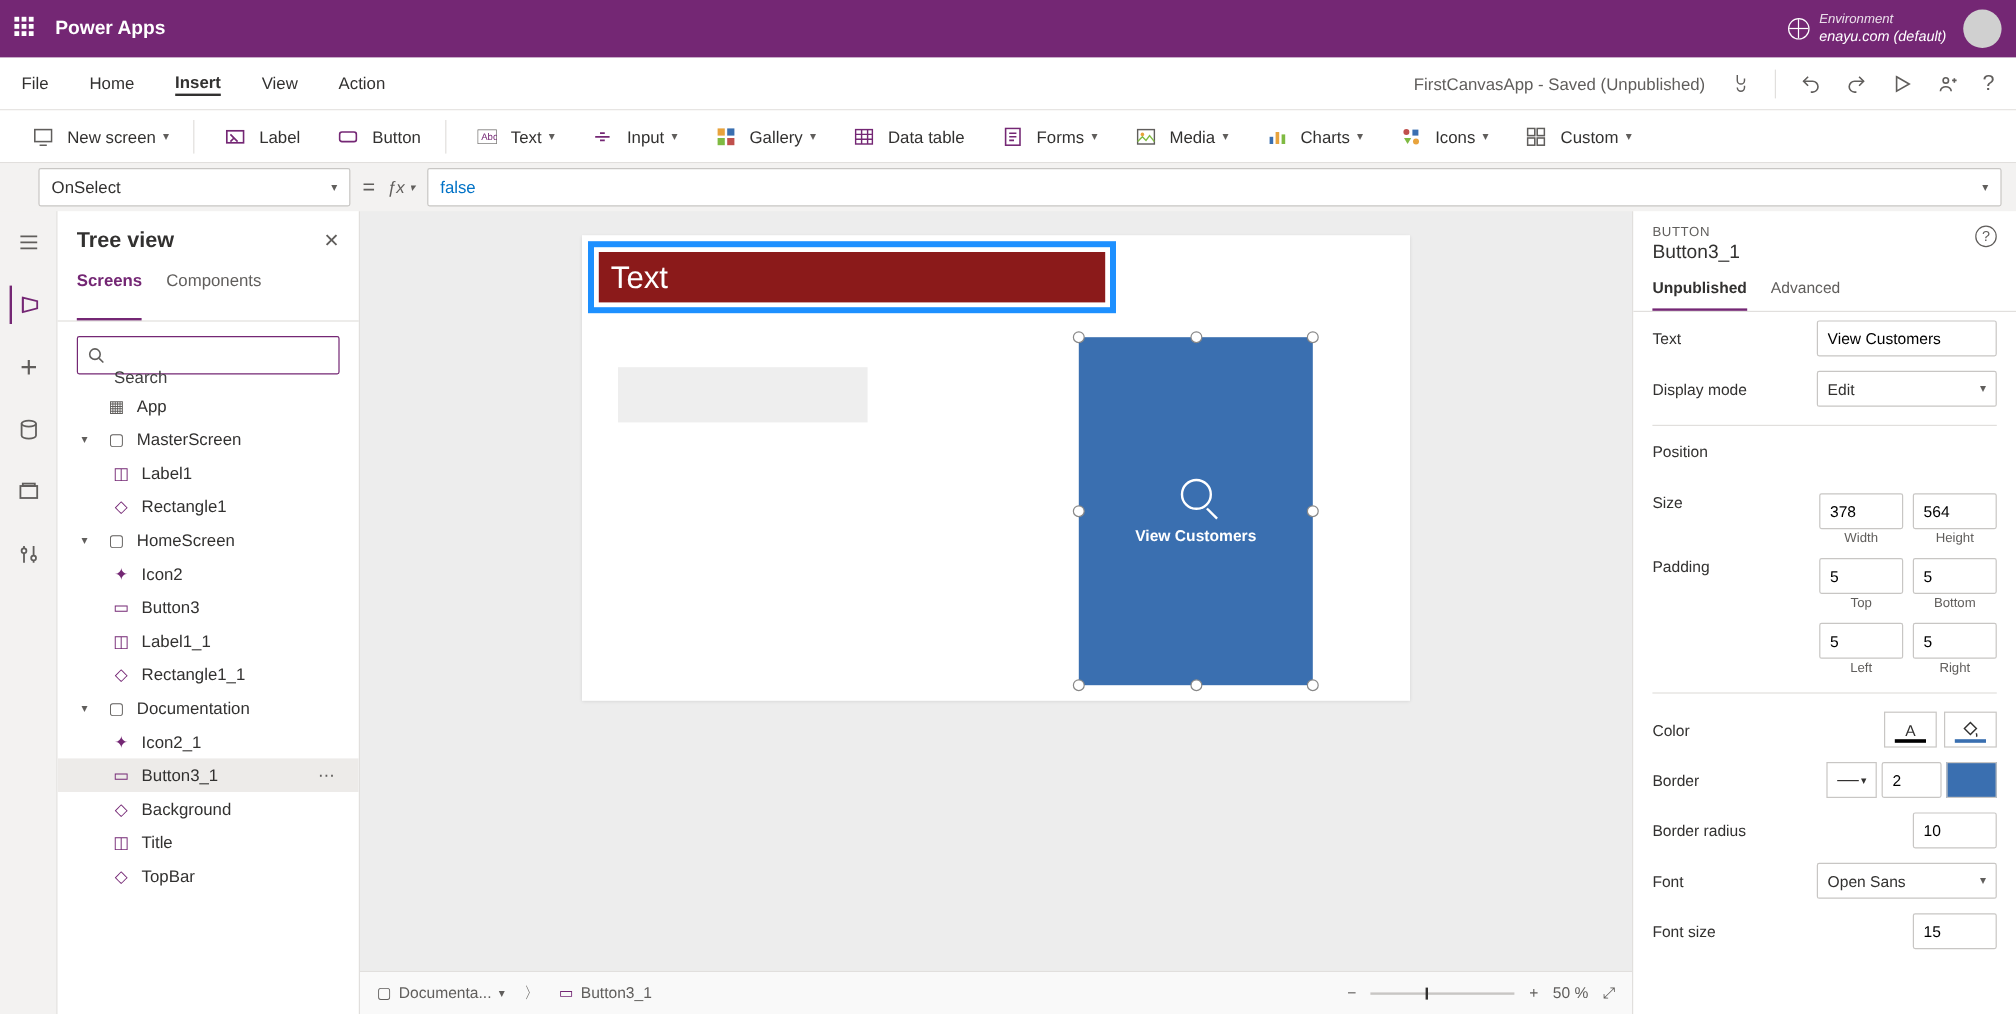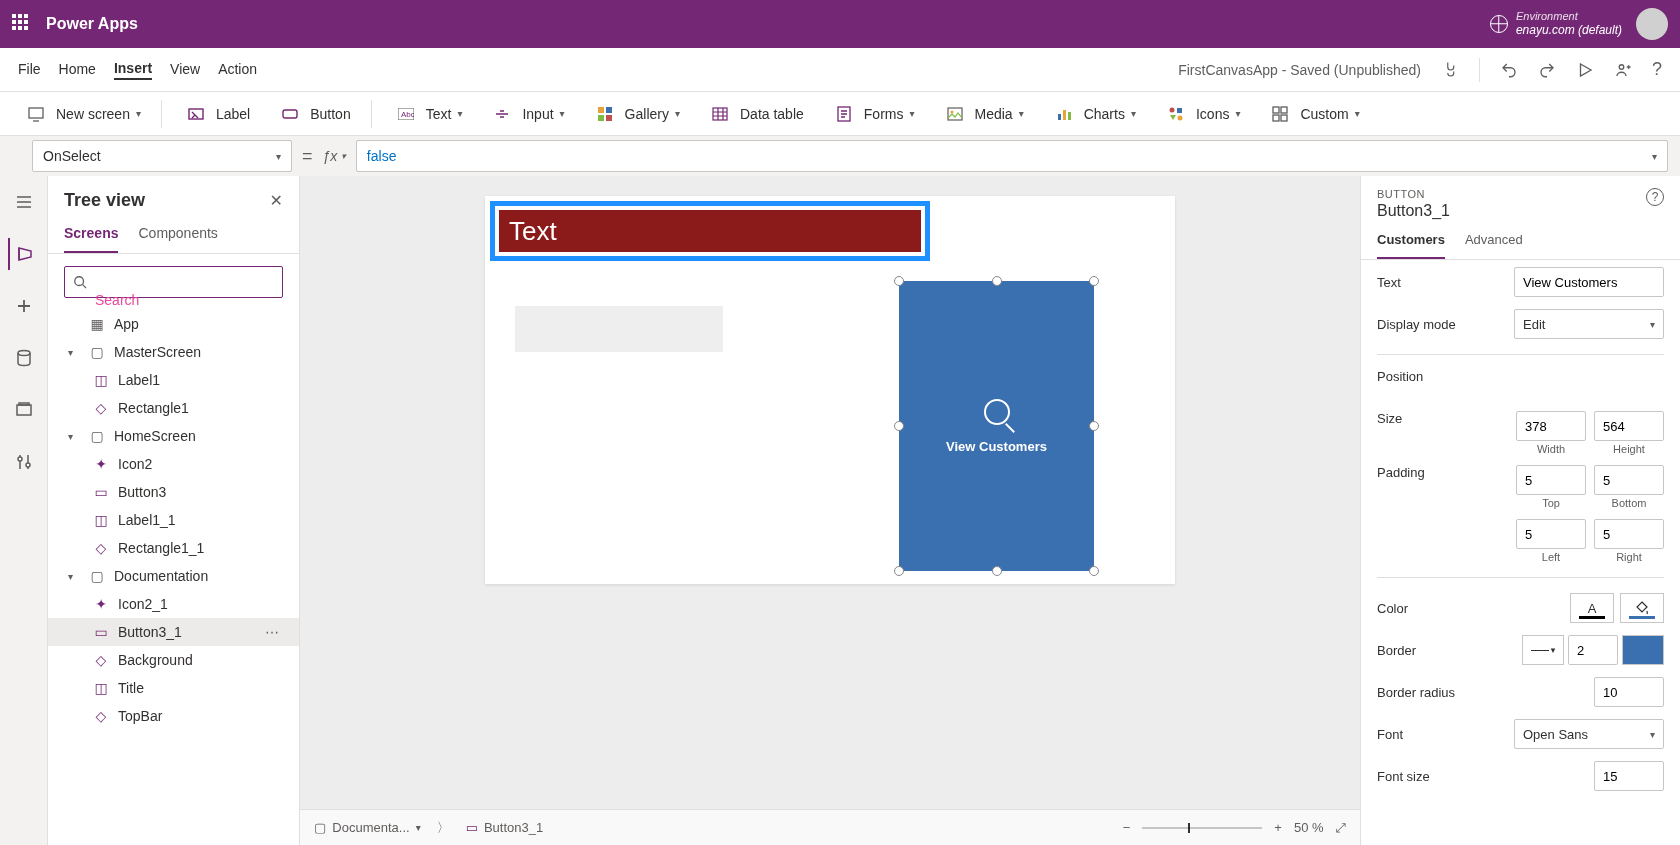--- a/index.html
+++ b/index.html
@@ -15,21 +15,21 @@
 .env-block { display: flex; align-items: center; gap: 8px; }
 .env-text { display: flex; flex-direction: column; line-height: 1.2; font-size: 12px; }
 .env-text .env-label { font-size: 11px; opacity: .85; }
 .globe-icon { width: 18px; height: 18px; border: 1.5px solid white; border-radius: 50%; position: relative; }
 .globe-icon::before { content:""; position:absolute; left:50%; top:0; bottom:0; width:1.5px; background:white; transform:translateX(-50%);}
 .globe-icon::after { content:""; position:absolute; top:50%; left:0; right:0; height:1.5px; background:white; transform:translateY(-50%);}
 .avatar { width: 32px; height: 32px; background: #d0d0d0; border-radius: 50%; }
 
 
 .cmdbar { height: 44px; background: #ffffff; border-bottom: 1px solid #e1dfdd; display: flex; align-items: center; padding: 0 18px; justify-content: space-between; }
-.cmdbar-left { display: flex; align-items: center; gap: 18px; }
+.cmdbar-left { display: flex; align-items: center; gap: 34px; }
 .cmdbar-left .cmd-tab { color: #323130; cursor: pointer; padding-bottom: 2px; }
 .cmdbar-left .cmd-tab.active { font-weight: 600; border-bottom: 2px solid #323130; }
 .cmdbar-right { display: flex; align-items: center; gap: 20px; color: #605e5c; }
 .doc-title { color: #605e5c; margin-left: 44px; }
 .vdiv { width:1px; height:24px; background:#e1dfdd; }
 .cmd-icon { width:18px; height:18px; display:inline-block; }
 
 
 .ribbon { height: 44px; background: #ffffff; border-bottom: 1px solid #e1dfdd; display: flex; align-items: center; padding: 0 12px; gap: 6px; }
 .ribbon-btn { display: flex; align-items: center; gap: 6px; padding: 6px 10px; color: #323130; border-radius: 2px; cursor: pointer; }
@@ -51,21 +51,21 @@
 .leftrail { width: 48px; background:#f3f2f1; display:flex; flex-direction:column; align-items:center; padding-top:10px; gap:20px; border-right:1px solid #e1dfdd;}
 .leftrail .rail-btn { width:32px; height:32px; display:flex; align-items:center; justify-content:center; color:#605e5c; cursor:pointer; }
 .leftrail .rail-btn.active { color:#742774; border-left:2px solid #742774; }
 
 
 .treepanel { width: 252px; background:white; border-right:1px solid #e1dfdd; display:flex; flex-direction:column; }
 .treepanel-header { display:flex; justify-content:space-between; align-items:center; padding:14px 16px 8px; }
 .treepanel-header h2 { font-size:18px; font-weight:600; }
 .close-x { color:#605e5c; cursor:pointer; font-size:16px;}
 .tree-tabs { display:flex; gap:20px; padding:0 16px; border-bottom:1px solid #e1dfdd; }
-.tree-tab { padding: 6px 0 10px; cursor:pointer; color:#605e5c; }
+.tree-tab { padding: 6px 0 24px; cursor:pointer; color:#605e5c; }
 .tree-tab.active { color:#742774; font-weight:600; border-bottom:2px solid #742774; }
 .searchbox { margin:12px 16px; height:32px; border:1.5px solid #742774; border-radius:2px; display:flex; align-items:center; padding:0 8px; gap:8px; color:#605e5c;}
 .tree-list { flex:1; overflow:auto; font-size:14px; }
 .tree-item { display:flex; align-items:center; gap:8px; padding:6px 8px 6px 16px; cursor:pointer; }
 .tree-item.level1 { padding-left: 20px; }
 .tree-item.level2 { padding-left: 44px; }
 .tree-item.selected { background:#edebe9; }
 .tree-item .chev { width:12px; color:#605e5c; font-size:10px; }
 .tree-item .item-icon { width:18px; display:flex; justify-content:center; color:#742774;}
 .item-icon.gray { color:#605e5c; }
@@ -372,21 +372,21 @@
     </div>
     <div class="tree-tabs">
       <div class="tree-tab active">Screens</div>
       <div class="tree-tab">Components</div>
     </div>
     <div class="searchbox">
       <svg width="14" height="14" viewBox="0 0 16 16" fill="none" stroke="#605e5c" stroke-width="1.5">
           <circle cx="7" cy="7" r="5"></circle>
           <path d="M11 11l4 4"></path>
         </svg>
-      <span style="color:#ec4899;margin-top:36px;">Search</span>
+      <span style="color:#404040;margin-top:36px;">Search</span>
     </div>
     <div class="tree-list">
       <div class="tree-item level1">
           <span class="chev"></span>
           <span class="item-icon gray">▦</span>
           <span>App</span>
         </div>
       <div class="tree-item level1">
           <span class="chev">▾</span>
           <span class="item-icon gray">▢</span>
@@ -495,21 +495,21 @@
 
   <div class="proppanel">
     <div class="prop-header">
       <div>
         <div class="ptype">BUTTON</div>
         <div class="pname">Button3_1</div>
       </div>
       <div class="help-icon">?</div>
     </div>
     <div class="prop-tabs">
-      <div class="prop-tab active">Customers</div>
+      <div class="prop-tab active">Unpublished</div>
       <div class="prop-tab">Advanced</div>
     </div>
     <div class="prop-body">
       <div class="prop-row">
         <label>Text</label>
         <input class="prop-input" value="View Customers" style="">
       </div>
       <div class="prop-row">
         <label>Display mode</label>
         <div class="prop-sel">

